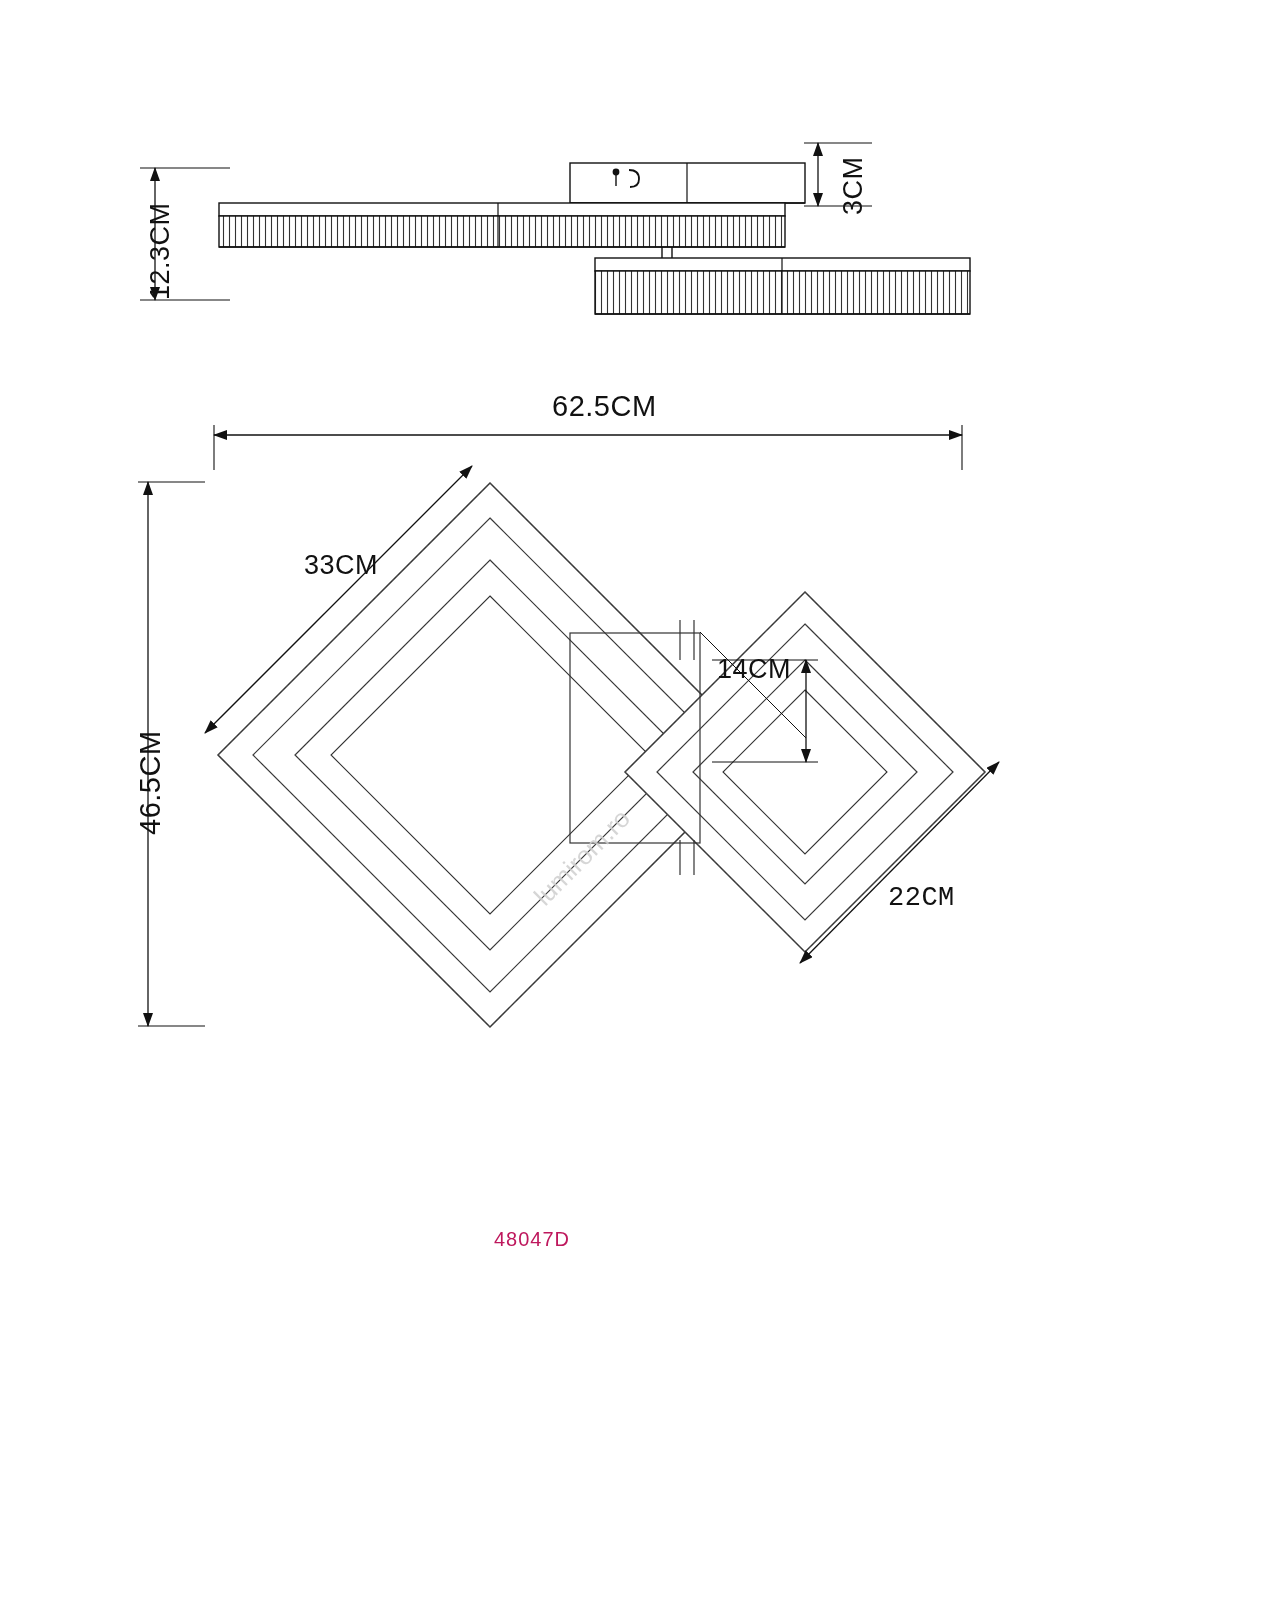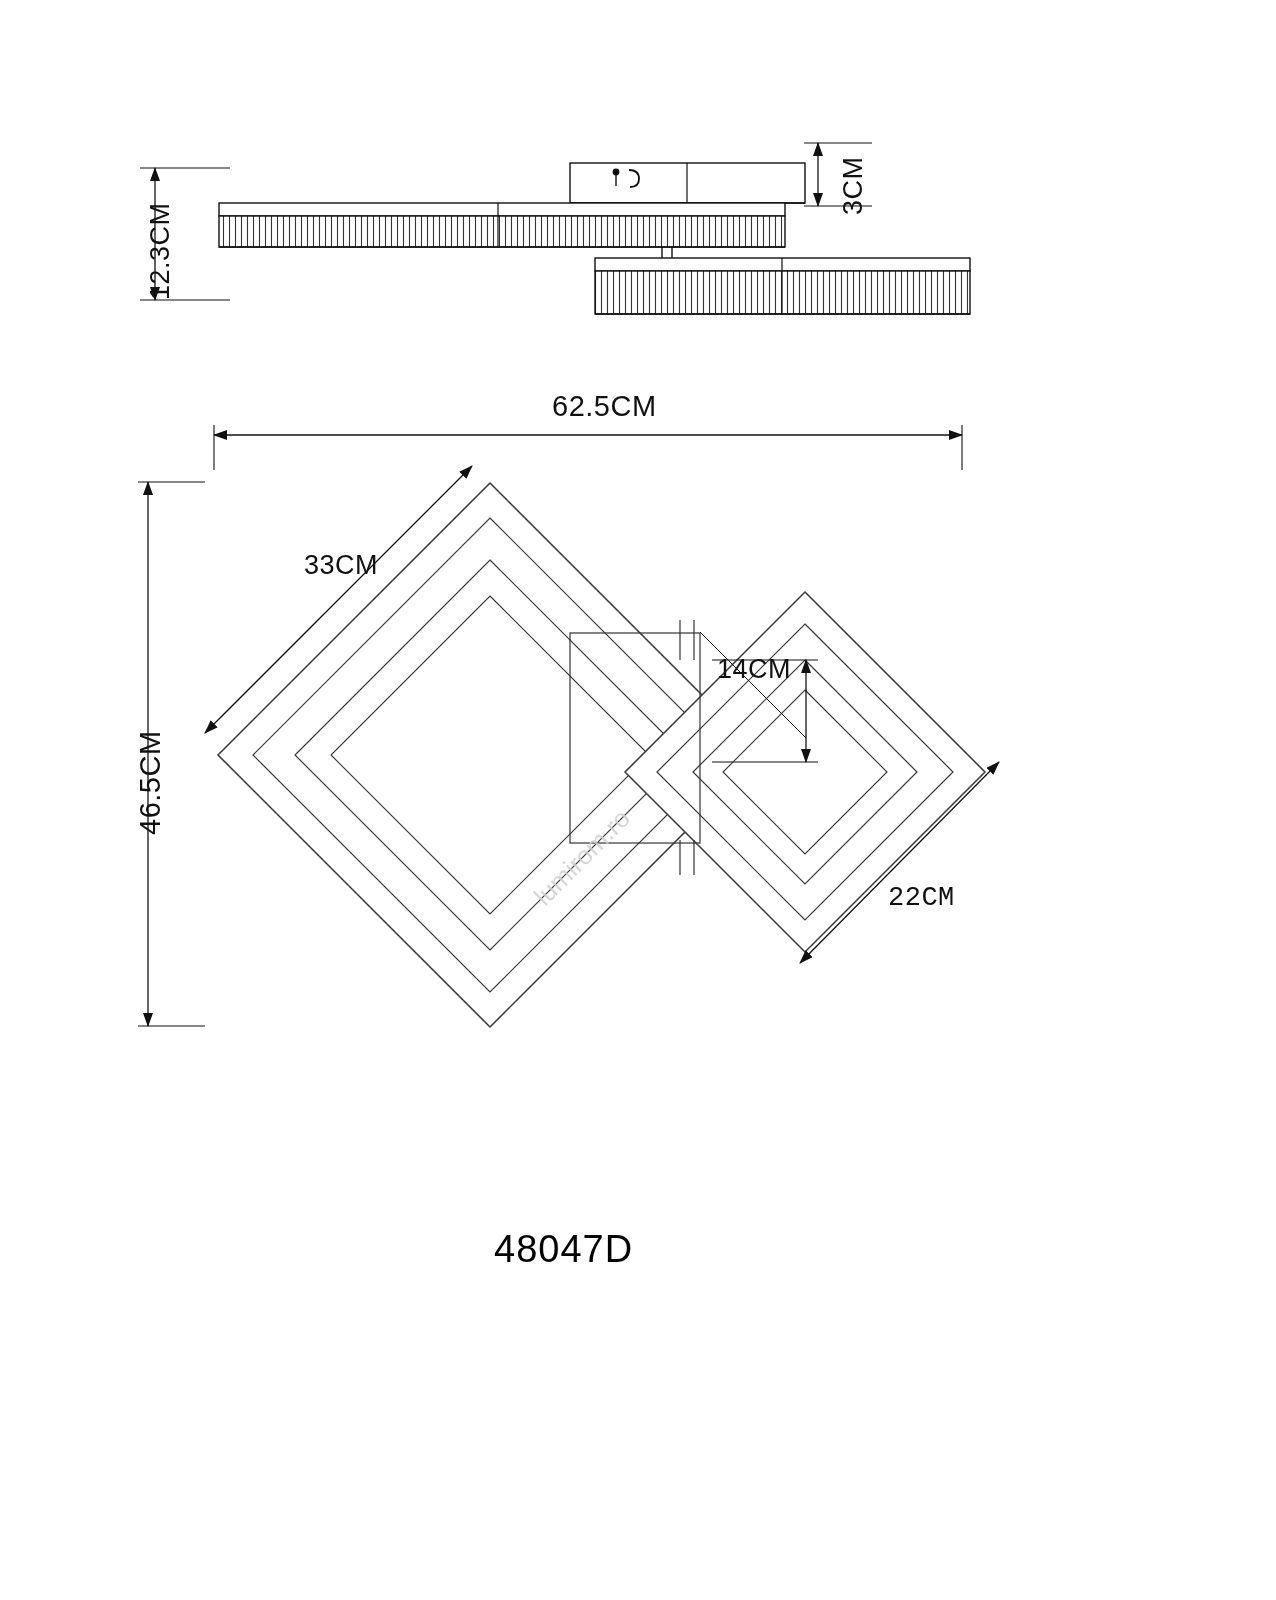--- a/index.html
+++ b/index.html
@@ -34,23 +34,23 @@
     color: #111;
     white-space: nowrap;
   }
   .vertical {
     transform-origin: left top;
     transform: rotate(-90deg);
   }
   .partcode {
     position: absolute;
     font-family: "Liberation Sans", sans-serif;
-    font-size: 38px;
+    font-size: 20px;
     letter-spacing: 1px;
-    color: #000000;
+    color: #be185d;
   }
   .watermark {
     position: absolute;
     font-family: "Liberation Sans", sans-serif;
     font-size: 26px;
     color: #cfcfcf;
     opacity: 0.85;
     transform: rotate(-45deg);
     transform-origin: left top;
     white-space: nowrap;

